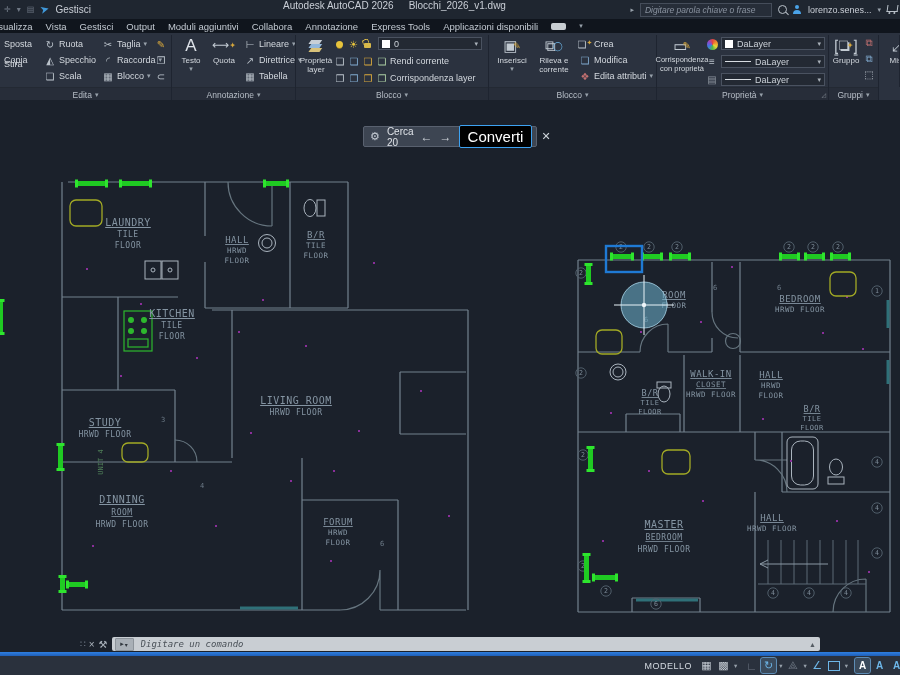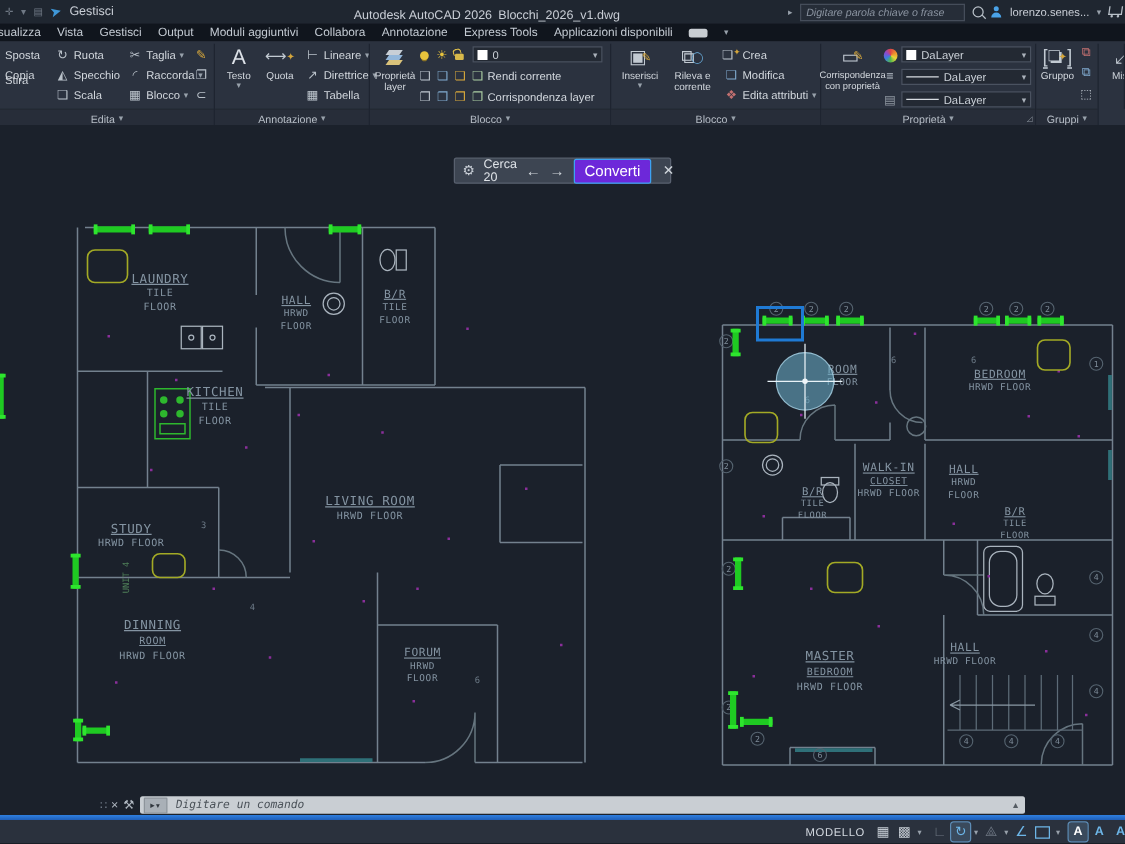--- a/index.html
+++ b/index.html
@@ -4,21 +4,21 @@
 <style>
   html,body{margin:0;padding:0;background:#000;}
   #app{position:relative;width:900px;height:675px;overflow:hidden;background:#1b212b;
        font-family:"Liberation Sans",sans-serif;color:#cfd5dc;-webkit-font-smoothing:antialiased;}
   
   .titlebar{position:absolute;top:0;left:0;width:900px;height:19px;background:#1f2630;
             display:flex;align-items:center;font-size:10px;color:#c9ced6;border-bottom:1px solid #141922;}
   .tb-left{display:flex;align-items:center;gap:6px;padding-left:4px;}
   .qa-ic{color:#6f7884;font-size:8px;}
   .plane{color:#3f97d8;font-size:11px;display:inline-block;transform:rotate(-14deg);}
-  .tb-center{position:absolute;left:283px;top:0;height:18px;display:flex;align-items:flex-end;gap:5px;font-size:10px;}
+  .tb-center{position:absolute;left:283px;top:0;height:18px;display:flex;align-items:flex-start;gap:15px;font-size:10px;}
   .tb-right{position:absolute;right:0;top:0;height:19px;display:flex;align-items:center;gap:6px;padding-right:2px;}
   .tb-search{width:122px;height:12px;background:#262d38;border:1px solid #454d5a;color:#8a93a0;
              font-style:italic;font-size:8.5px;padding:0 4px;outline:none;font-family:"Liberation Sans",sans-serif;}
   .tb-search::placeholder{color:#8a93a0;font-style:italic;}
   .mag{width:7px;height:7px;border:1.4px solid #b9c1c9;border-radius:50%;position:relative;display:inline-block;}
   .mag::after{content:"";position:absolute;width:4px;height:1.4px;background:#b9c1c9;transform:rotate(45deg);right:-3px;bottom:-1px;}
   .person{width:9px;height:9px;position:relative;display:inline-block;}
   .person::before{content:"";position:absolute;left:2.5px;top:0;width:4px;height:4px;border-radius:50%;background:#4aa3e8;}
   .person::after{content:"";position:absolute;left:0.5px;top:4.5px;width:8px;height:4.5px;border-radius:4px 4px 0 0;background:#4aa3e8;}
   .cart{width:9px;height:6px;border:1px solid #b9c1c9;border-top:none;position:relative;display:inline-block;transform:skewX(-8deg);margin-top:-3px;}
@@ -60,21 +60,21 @@
   .blueic{color:#7fa8cc;}
   .redic{color:#c27070;}
   
   #plan{position:absolute;top:100px;left:0;}
   
   .floatbar{position:absolute;top:126px;left:363px;width:174px;height:21px;background:#3d4552;
             border:1px solid #59616f;border-radius:2px;display:flex;align-items:center;gap:7px;
             padding:0 6px;box-sizing:border-box;font-size:10px;color:#dfe3e8;z-index:6;}
   .floatbar .gear{color:#c6ccd4;font-size:11px;}
   .floatbar .arr{color:#cfd5db;font-size:12px;font-weight:bold;}
-  .convbtn{background:#6d28d9;color:#fff;font-size:12px;padding:2px 8px;border-radius:2px;border:1px solid #3da2f2;}
+  .convbtn{background:#000000;color:#fff;font-size:15px;padding:2px 8px;border-radius:2px;border:1px solid #3da2f2;}
   .floatbar .fx{color:#cfd5db;font-size:11px;margin-left:2px;}
   
   .cmdwrap{position:absolute;top:636px;left:80px;width:740px;height:16px;display:flex;align-items:center;gap:4px;z-index:6;}
   .cmd-handle{color:#7a8492;font-size:9px;letter-spacing:-1px;}
   .cmd-x{color:#aeb6bf;font-size:10px;}
   .cmd-wrench{color:#aeb6bf;font-size:10px;}
   .cmdbar{flex:1;height:14px;background:#c9ced3;border-radius:2px;display:flex;align-items:center;gap:5px;padding:0 3px;position:relative;}
   .cmdchip{width:17px;height:11px;background:#a9b0b7;border:1px solid #8d949b;border-radius:1px;
            display:flex;align-items:center;justify-content:center;font-size:7px;color:#31373e;gap:1px;}
   .cmdinput{flex:1;background:transparent;border:none;outline:none;font-family:"DejaVu Sans Mono",monospace;

